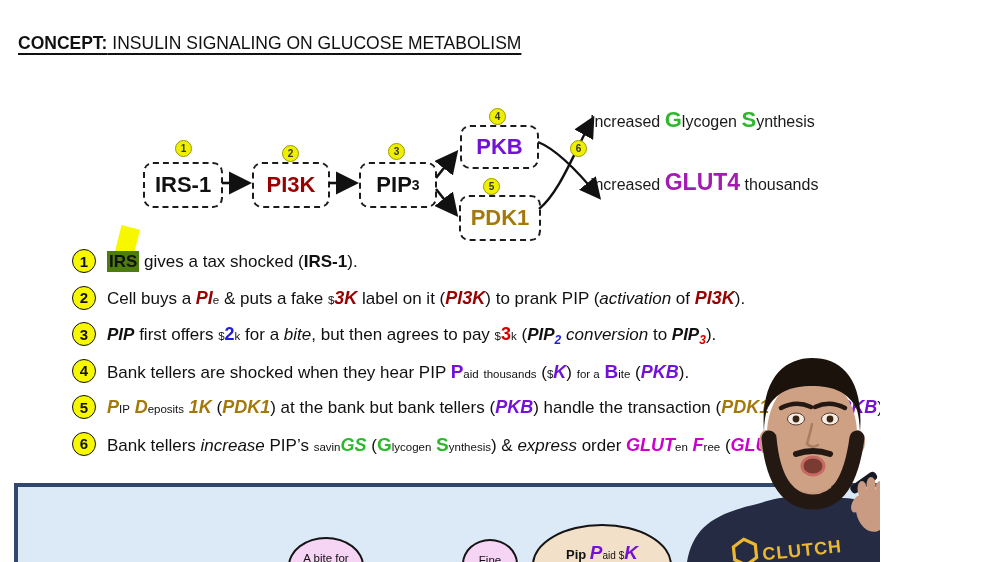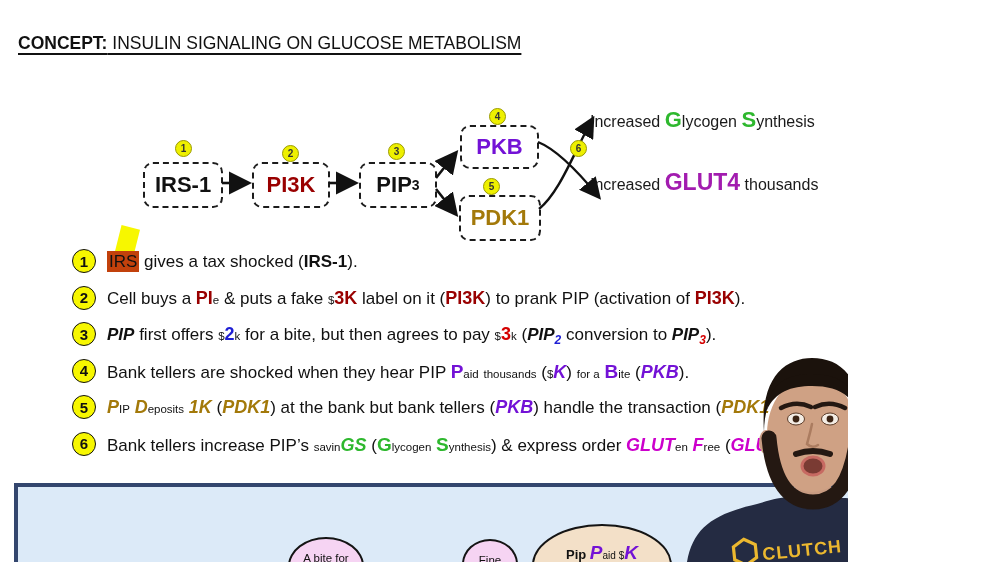--- a/index.html
+++ b/index.html
@@ -1,17 +1,17 @@
 <!DOCTYPE html>
 <html><head>
 <meta charset="utf-8">
 <style>
   html,body{margin:0;padding:0;}
   .stage{position:relative;width:848px;height:562px;background:#ffffff;overflow:hidden;
-         font-family:"Liberation Sans",sans-serif;color:#111;}
+         font-family:"Liberation Sans",sans-serif;color:#111;padding-left:32px;}
   
   .t1{position:absolute;left:18px;top:33px;font-size:17.5px;letter-spacing:0;white-space:nowrap;
       text-decoration:underline;text-underline-offset:4px;text-decoration-thickness:1.6px;}
   .t1 .lbl{font-weight:bold;}
   .t2{position:absolute;left:18px;top:70px;font-size:17.5px;font-weight:bold;white-space:nowrap;
       text-decoration:underline;text-underline-offset:4px;text-decoration-thickness:1.8px;}
   
   .dbox{position:absolute;border:2.2px dashed #1c1c1c;border-radius:10px;background:#fff;
         display:flex;align-items:center;justify-content:center;font-weight:bold;font-size:22px;}
   .bx-irs1{left:143px;top:162px;width:76px;height:42px;color:#111;}
@@ -27,25 +27,25 @@
   .oc-big-green{font-size:22px;font-weight:bold;color:#2eb82e;}
   .oc-big-mag{font-size:23px;font-weight:bold;color:#a21caf;}
   
   #mnemonic-list{position:absolute;left:72px;top:249px;width:860px;}
   .mrow{display:flex;align-items:flex-start;margin-bottom:10.5px;height:26px;}
   .ncirc{flex:0 0 auto;width:22px;height:22px;border-radius:50%;background:#f7f700;
          border:1.8px solid #111;color:#111;font-size:15px;font-weight:bold;
          display:flex;align-items:center;justify-content:center;margin-right:11px;margin-top:0;}
   .itext{margin:0;font-size:17px;line-height:25px;white-space:nowrap;}
   .itext .b{font-weight:bold;}
-  .itext .i{}
+  .itext .i{font-style:italic;}
   .itext .bi{font-weight:bold;font-style:italic;}
   .itext .sm{font-size:11.5px;}
-  .itext .hl{font-weight:normal;background:#c2410c;padding:1px 2px;}
-  .itext .dr{color:#990000;font-weight:bold;font-size:18px;}
+  .itext .hl{font-weight:bold;background:#4d7c0f;padding:1px 2px;}
+  .itext .dr{color:#990000;font-weight:bold;font-style:italic;font-size:18px;}
   .itext .blu{color:#1f1fd4;font-weight:bold;font-size:18px;}
   .itext .red2{color:#d40000;font-weight:bold;font-size:18px;}
   .itext .pb{color:#7312d6;font-weight:bold;font-size:19px;}
   .itext .pbi{color:#7312d6;font-weight:bold;font-style:italic;font-size:18px;}
   .itext .gbi{color:#a3790a;font-weight:bold;font-style:italic;font-size:18px;}
   .itext .grb{color:#2eb82e;font-weight:bold;font-size:19px;}
   .itext .grbi{color:#2eb82e;font-weight:bold;font-style:italic;font-size:18px;}
   .itext .mbi{color:#cc00cc;font-weight:bold;font-style:italic;font-size:18px;text-align:center;}
   .itext .sub_blu{color:#1f1fd4;font-weight:bold;font-style:italic;font-size:12px;vertical-align:-4px;}
   .itext .sub_red{color:#d40000;font-weight:bold;font-style:italic;font-size:12px;vertical-align:-4px;}

